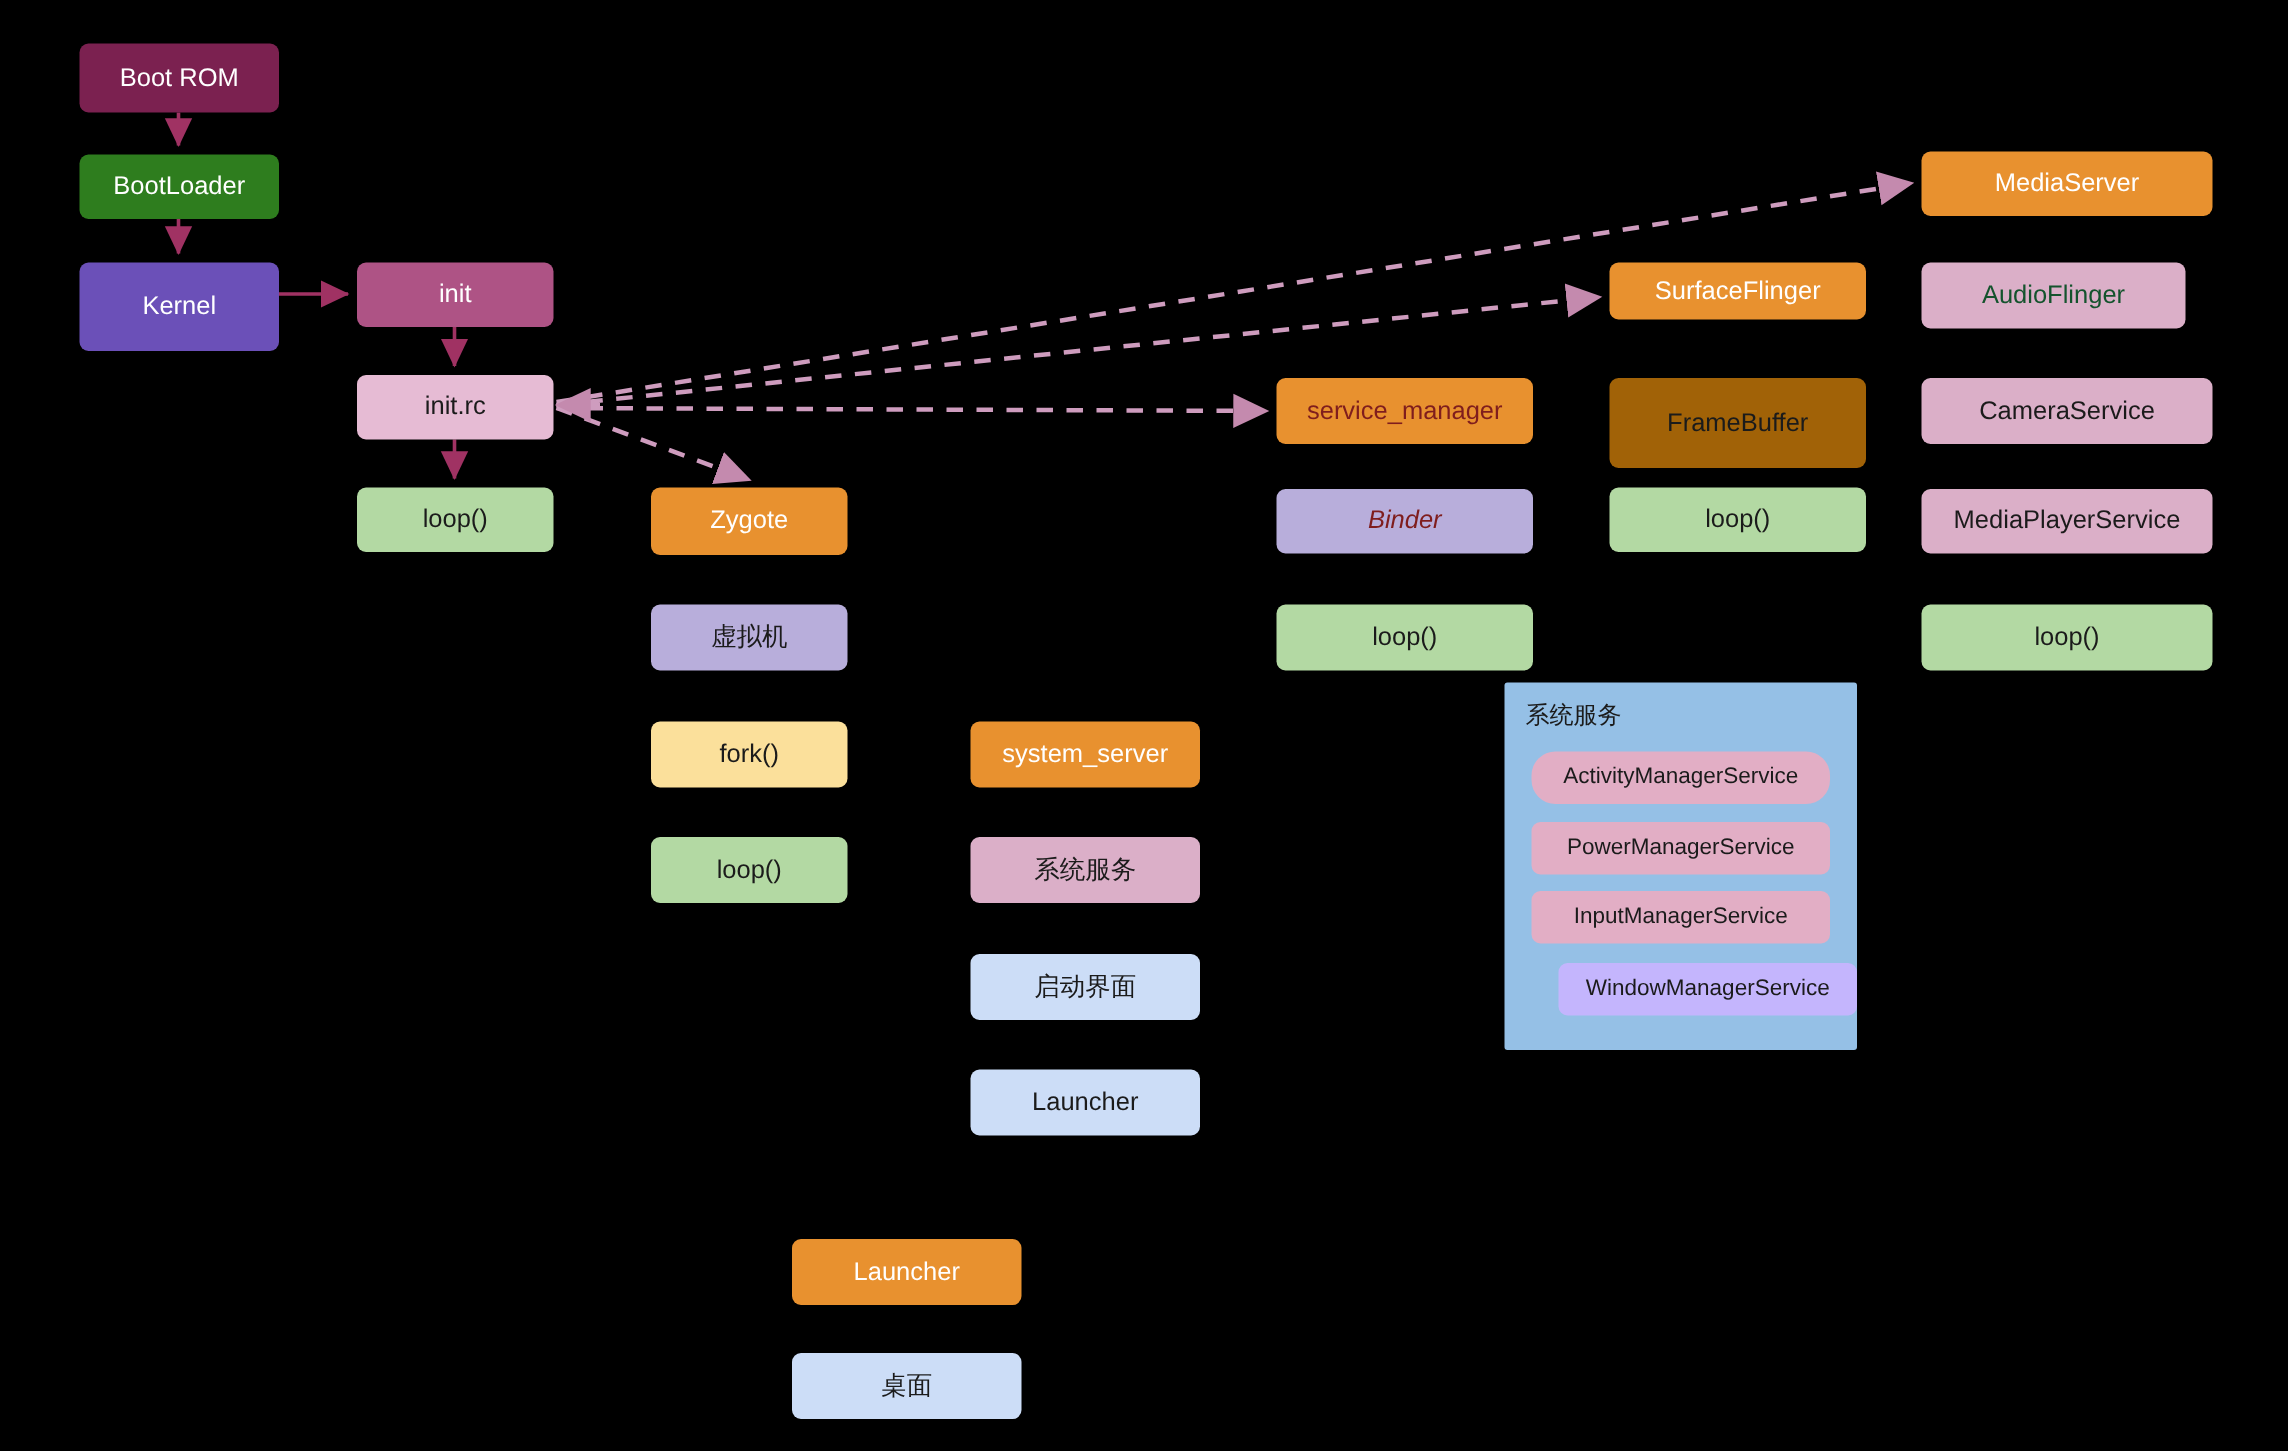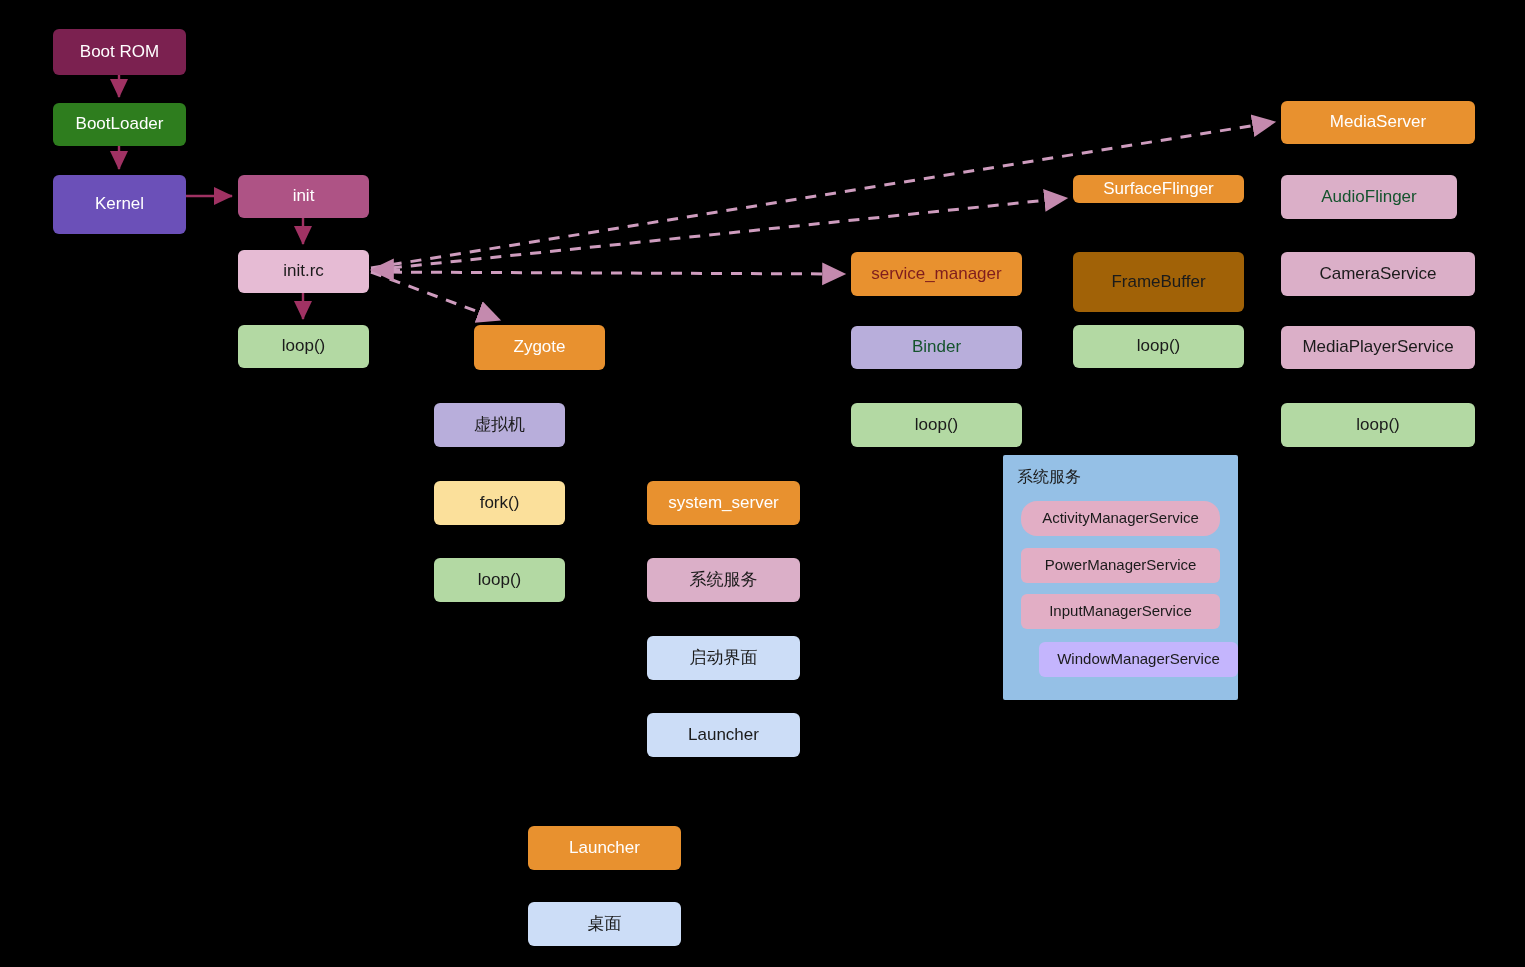--- a/index.html
+++ b/index.html
@@ -82,34 +82,34 @@
       </g>
   </svg>
 
   <div id="node-layer">
       <div class="node" style="left: 53px; top: 29px; width: 133px; height: 46px; background: rgb(123, 33, 80); color: rgb(255, 255, 255);">Boot ROM</div>
       <div class="node" style="left: 53px; top: 103px; width: 133px; height: 43px; background: rgb(46, 125, 30); color: rgb(255, 255, 255);">BootLoader</div>
       <div class="node" style="left: 53px; top: 175px; width: 133px; height: 59px; background: rgb(107, 80, 184); color: rgb(255, 255, 255);">Kernel</div>
       <div class="node" style="left: 238px; top: 175px; width: 131px; height: 43px; background: rgb(174, 83, 133); color: rgb(255, 255, 255);">init</div>
       <div class="node" style="left: 238px; top: 250px; width: 131px; height: 43px; background: rgb(230, 187, 212); color: rgb(27, 27, 27);">init.rc</div>
       <div class="node" style="left: 238px; top: 325px; width: 131px; height: 43px; background: rgb(179, 217, 163); color: rgb(27, 27, 27);">loop()</div>
-      <div class="node" style="left: 434px; top: 325px; width: 131px; height: 45px; background: rgb(232, 145, 47); color: rgb(255, 255, 255); margin-left: 40px;">Zygote</div>
+      <div class="node" style="left: 434px; top: 325px; width: 131px; height: 45px; background: rgb(232, 145, 47); color: rgb(255, 255, 255);">Zygote</div>
       <div class="node" style="left: 434px; top: 403px; width: 131px; height: 44px; background: rgb(184, 174, 219); color: rgb(27, 27, 27);">虚拟机</div>
       <div class="node" style="left: 434px; top: 481px; width: 131px; height: 44px; background: rgb(251, 224, 155); color: rgb(27, 27, 27);">fork()</div>
       <div class="node" style="left: 434px; top: 558px; width: 131px; height: 44px; background: rgb(179, 217, 163); color: rgb(27, 27, 27);">loop()</div>
       <div class="node" style="left: 647px; top: 481px; width: 153px; height: 44px; background: rgb(232, 145, 47); color: rgb(255, 255, 255);">system_server</div>
       <div class="node" style="left: 647px; top: 558px; width: 153px; height: 44px; background: rgb(219, 175, 200); color: rgb(27, 27, 27);">系统服务</div>
       <div class="node" style="left: 647px; top: 636px; width: 153px; height: 44px; background: rgb(204, 221, 247); color: rgb(27, 27, 27);">启动界面</div>
       <div class="node" style="left: 647px; top: 713px; width: 153px; height: 44px; background: rgb(204, 221, 247); color: rgb(27, 27, 27);">Launcher</div>
       <div class="node" style="left: 528px; top: 826px; width: 153px; height: 44px; background: rgb(232, 145, 47); color: rgb(255, 255, 255);">Launcher</div>
       <div class="node" style="left: 528px; top: 902px; width: 153px; height: 44px; background: rgb(204, 221, 247); color: rgb(27, 27, 27);">桌面</div>
       <div class="node" style="left: 851px; top: 252px; width: 171px; height: 44px; background: rgb(232, 145, 47); color: #7f1d1d;">service_manager</div>
-      <div class="node" style="left: 851px; top: 326px; width: 171px; height: 43px; background: rgb(184, 174, 219); color: #14532d;">Binder</div>
+      <div class="node" style="left: 851px; top: 326px; width: 171px; height: 43px; background: rgb(184, 174, 219); color: #7f1d1d; font-style: italic;">Binder</div>
       <div class="node" style="left: 851px; top: 403px; width: 171px; height: 44px; background: rgb(179, 217, 163); color: rgb(27, 27, 27);">loop()</div>
-      <div class="node" style="left: 1073px; top: 175px; width: 171px; height: 28px; background: rgb(232, 145, 47); color: rgb(255, 255, 255);">SurfaceFlinger</div>
+      <div class="node" style="left: 1073px; top: 175px; width: 171px; height: 38px; background: rgb(232, 145, 47); color: rgb(255, 255, 255);">SurfaceFlinger</div>
       <div class="node" style="left: 1073px; top: 252px; width: 171px; height: 60px; background: #a16207; color: rgb(27, 27, 27);">FrameBuffer</div>
       <div class="node" style="left: 1073px; top: 325px; width: 171px; height: 43px; background: rgb(179, 217, 163); color: rgb(27, 27, 27);">loop()</div>
       <div class="node" style="left: 1281px; top: 101px; width: 194px; height: 43px; background: rgb(232, 145, 47); color: rgb(255, 255, 255);">MediaServer</div>
       <div class="node" style="left: 1281px; top: 175px; width: 176px; height: 44px; background: rgb(219, 175, 200); color: #14532d;">AudioFlinger</div>
       <div class="node" style="left: 1281px; top: 252px; width: 194px; height: 44px; background: rgb(219, 175, 200); color: rgb(27, 27, 27);">CameraService</div>
       <div class="node" style="left: 1281px; top: 326px; width: 194px; height: 43px; background: rgb(219, 175, 200); color: rgb(27, 27, 27);">MediaPlayerService</div>
       <div class="node" style="left: 1281px; top: 403px; width: 194px; height: 44px; background: rgb(179, 217, 163); color: rgb(27, 27, 27);">loop()</div>
     </div>
 
   <div class="group-panel" id="group-panel" style="left: 1003px; top: 455px; width: 235px; height: 245px; background: rgb(149, 192, 230);">

